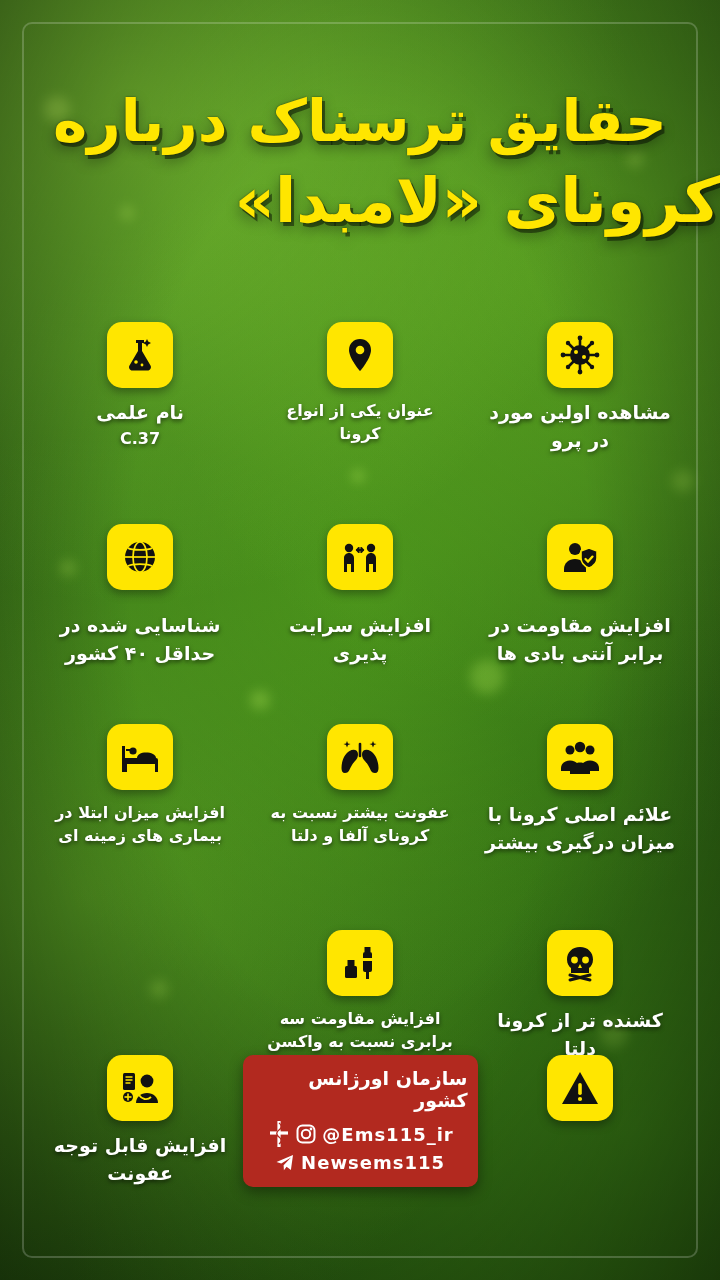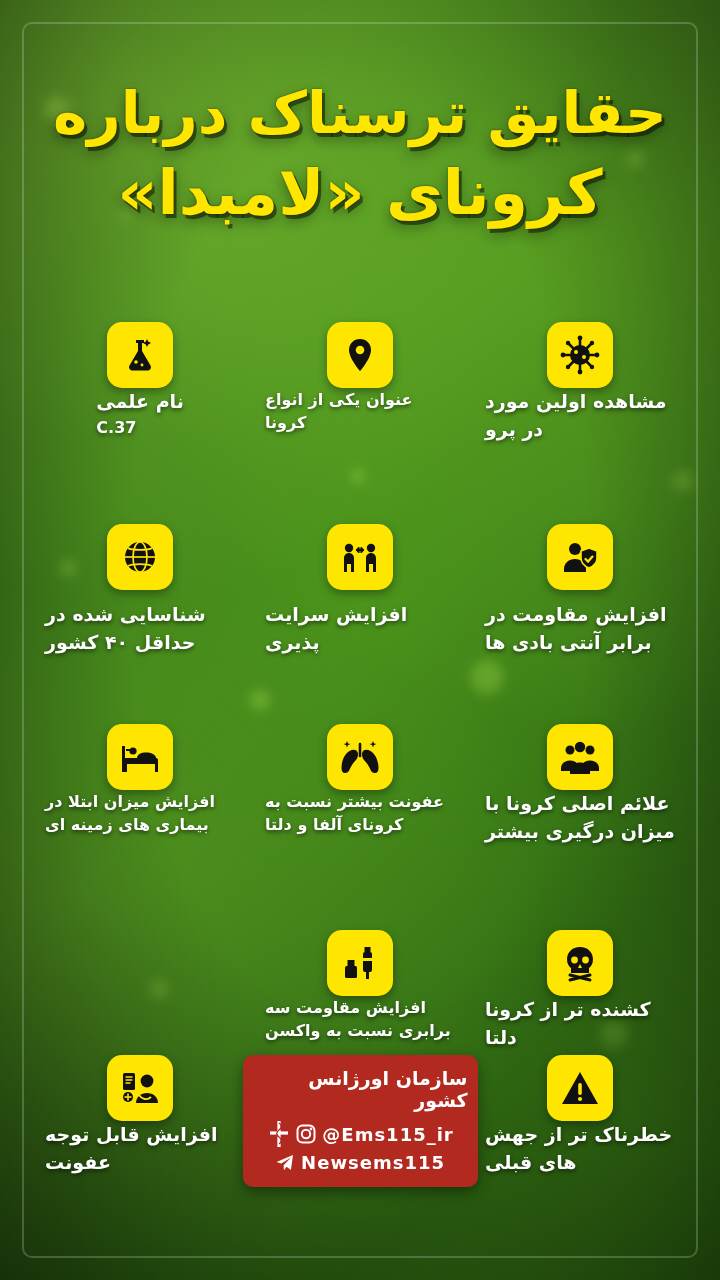--- a/index.html
+++ b/index.html
@@ -41,36 +41,36 @@
   }
   .frame{
     position:absolute;left:22px;top:22px;right:22px;bottom:22px;
     border:2px solid rgba(255,255,255,.20);
     border-radius:10px;
     pointer-events:none;
   }
 
   
   .title-wrap{
-    position:absolute;left:0;right:0;top:78px;
+    position:absolute;left:0;right:0;top:86px;
     text-align:center;
     z-index:5;
   }
   .title-line{
     color:#ffe600;
     font-weight:bold;
     line-height:1.22;
     letter-spacing:-1px;
     text-shadow:
       0 0 2px rgba(0,0,0,.55),
       3px 4px 0 rgba(0,0,0,.45),
       0 6px 14px rgba(0,0,0,.40);
   }
   .title-1{font-size:58px;}
-  .title-2{font-size:62px;margin-top:6px;}
+  .title-2{font-size:62px;margin-top:6px;text-align:right;}
 
   
   .grid{
     position:absolute;left:30px;right:30px;top:322px;
     display:flex;flex-wrap:wrap;
     z-index:5;
   }
   .cell{
     width:33.33%;
     display:flex;flex-direction:column;align-items:center;
@@ -82,26 +82,26 @@
   .row-h4{height:180px;}
 
   .badge{
     width:66px;height:66px;border-radius:15px;
     background:#ffe600;
     display:flex;align-items:center;justify-content:center;
     box-shadow:0 4px 10px rgba(0,0,0,.35);
   }
   .badge svg{display:block;}
   .caption{
-    margin-top:0;
+    margin-top:11px;
     color:#ffffff;
     font-size:19px;
     font-weight:bold;
     line-height:1.45;
-    text-align:left;
+    text-align:center;
     max-width:190px;
     text-shadow:0 2px 4px rgba(0,0,0,.55);
   }
   .caption .sub{
     display:block;
     font-size:16px;
     font-weight:bold;
   }
   .caption.small{font-size:16px;}
 
@@ -334,21 +334,20 @@
 
   <div class="lastrow">
     <div class="cell">
       <div class="badge">
         <svg width="38" height="36" viewBox="0 0 38 36">
           <path d="M19 2 37 34H1L19 2z" fill="#111"></path>
           <rect x="17.2" y="13" width="3.6" height="12" rx="1.8" fill="#ffe600"></rect>
           <circle cx="19" cy="29" r="2.1" fill="#ffe600"></circle>
         </svg>
       </div>
-      <div class="caption">خطرناک تر از جهش های قبلی</div>
     </div>
 
     <div class="cell">
       <div class="logo-card">
         <div class="logo-title">سازمان اورژانس کشور</div>
         <div class="handle-row">
           <svg class="rod" width="22" height="30" viewBox="0 0 22 30">
             <rect x="9.4" y="2" width="3.2" height="26" fill="#fff"></rect>
             <rect x="2" y="12.4" width="18" height="3.2" fill="#fff"></rect>
             <path d="M11 4c3 2 3 5 0 7s-3 5 0 7 3 5 0 7" stroke="#b2291f" stroke-width="1.4" fill="none"></path>

